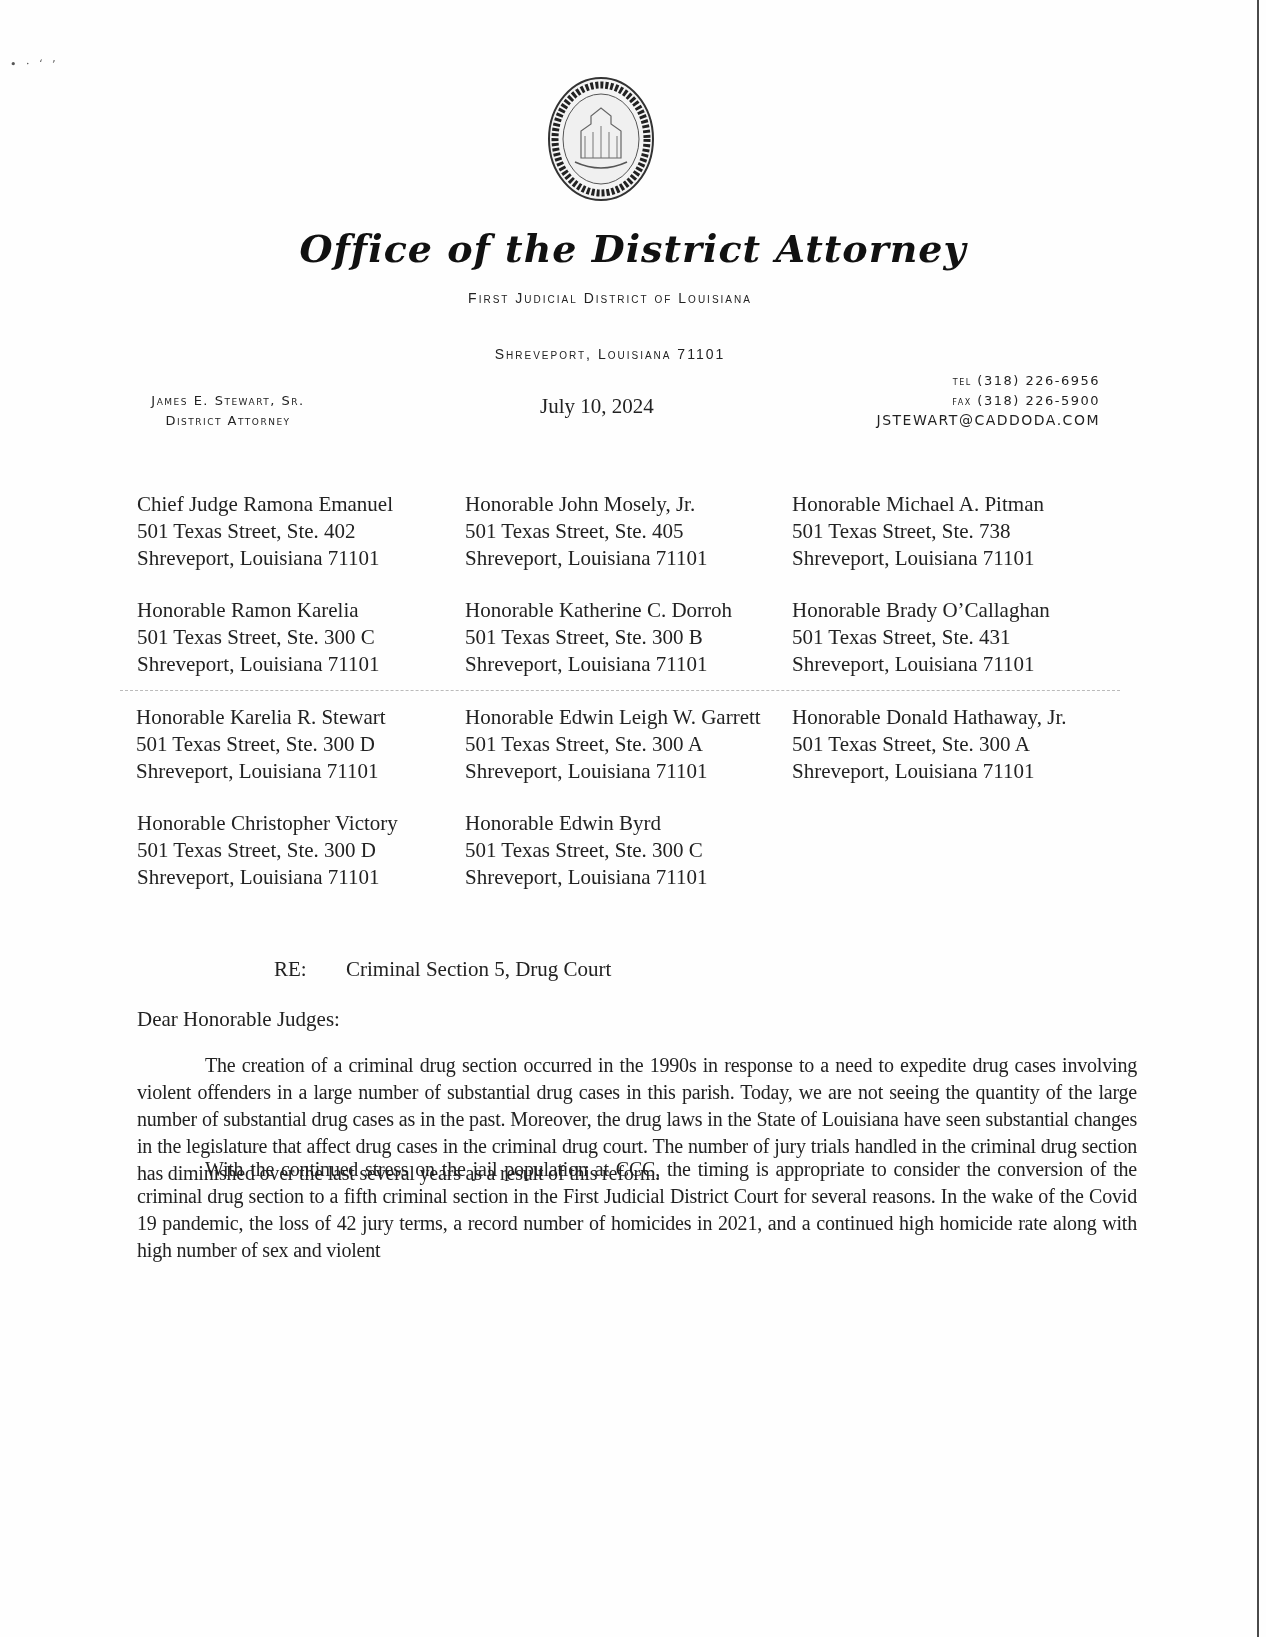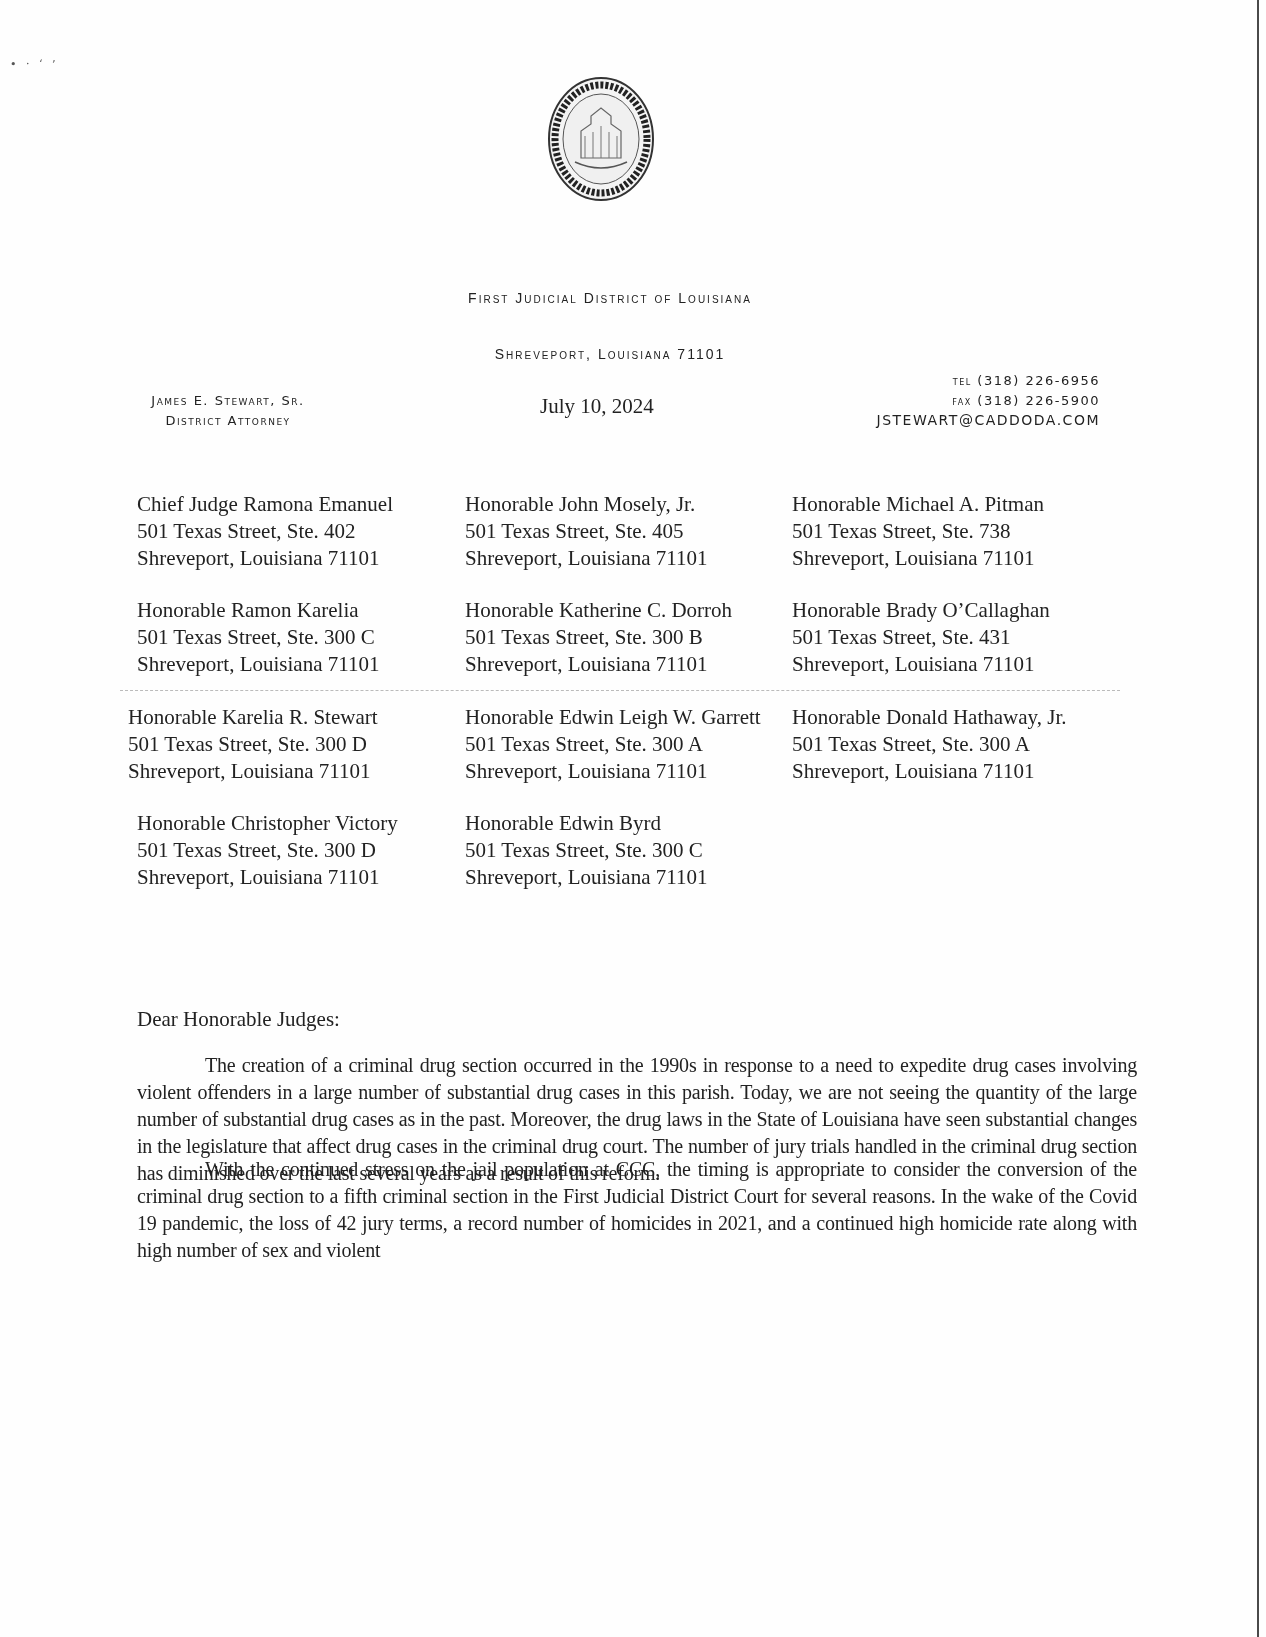--- a/index.html
+++ b/index.html
@@ -46,20 +46,21 @@
 
   <svg class="seal" viewBox="0 0 108 126">
     <ellipse cx="54" cy="63" rx="52" ry="61" fill="#f4f4f4" stroke="#333" stroke-width="2"></ellipse>
     <ellipse cx="54" cy="63" rx="46" ry="54" fill="none" stroke="#222" stroke-width="7" stroke-dasharray="3 2"></ellipse>
     <ellipse cx="54" cy="63" rx="38" ry="45" fill="#f0f0f0" stroke="#555" stroke-width="1"></ellipse>
     <path d="M34 82 L34 55 L44 48 L44 40 L54 32 L64 40 L64 48 L74 55 L74 82 Z" fill="none" stroke="#666" stroke-width="1.2"></path>
     <path d="M38 82 L38 60 M46 82 L46 56 M54 82 L54 50 M62 82 L62 56 M70 82 L70 60" stroke="#777" stroke-width="1"></path>
     <path d="M28 86 Q54 98 80 86" fill="none" stroke="#555" stroke-width="1.5"></path>
   </svg>
 
+  <div class="office-title">Office of the District Attorney</div>
   <div class="lh-line lh1">First Judicial District of Louisiana</div>
   <div class="lh-line lh3">Shreveport, Louisiana 71101</div>
 
   <div class="da-block">
     <div>James E. Stewart, Sr.</div>
     <div>District Attorney</div>
   </div>
 
   <div class="date">July 10, 2024</div>
 
@@ -96,21 +97,21 @@
     <div>Shreveport, Louisiana  71101</div>
   </div>
   <div class="addr" style="left:792px; top:597px;">
     <div>Honorable Brady O’Callaghan</div>
     <div>501 Texas Street, Ste. 431</div>
     <div>Shreveport, Louisiana  71101</div>
   </div>
 
   <div class="dash-line"></div>
 
-  <div class="addr" style="left:128px; top:704px;">
+  <div class="addr" style="left:136px; top:704px;">
     <div>Honorable Karelia R. Stewart</div>
     <div>501 Texas Street, Ste. 300 D</div>
     <div>Shreveport, Louisiana  71101</div>
   </div>
   <div class="addr" style="left:465px; top:704px;">
     <div>Honorable Edwin Leigh W. Garrett</div>
     <div>501 Texas Street, Ste. 300 A</div>
     <div>Shreveport, Louisiana  71101</div>
   </div>
   <div class="addr" style="left:792px; top:704px;">
@@ -123,18 +124,21 @@
     <div>Honorable Christopher Victory</div>
     <div>501 Texas Street, Ste. 300 D</div>
     <div>Shreveport, Louisiana  71101</div>
   </div>
   <div class="addr" style="left:465px; top:810px;">
     <div>Honorable Edwin Byrd</div>
     <div>501 Texas Street, Ste. 300 C</div>
     <div>Shreveport, Louisiana  71101</div>
   </div>
 
+  <div class="re">
+    <span class="lbl">RE:</span><span>Criminal Section 5, Drug Court</span>
+  </div>
 
   <div class="salutation">Dear Honorable Judges:</div>
 
   <div class="para p1">The creation of a criminal drug section occurred in the 1990s in response to a need to expedite drug cases involving violent offenders in a large number of substantial drug cases in this parish.  Today, we are not seeing the quantity of the large number of substantial drug cases as in the past.  Moreover, the drug laws in the State of Louisiana have seen substantial changes in the legislature that affect drug cases in the criminal drug court.  The number of jury trials handled in the criminal drug section has diminished over the last several years as a result of this reform.</div>
   <div class="para p2">With the continued stress on the jail population at CCC, the timing is appropriate to consider the conversion of the criminal drug section to a fifth criminal section in the First Judicial District Court for several reasons.  In the wake of the Covid 19 pandemic, the loss of 42 jury terms, a record number of homicides in 2021, and a continued high homicide rate along with high number of sex and violent</div>
 </div>
 
 </body></html>

